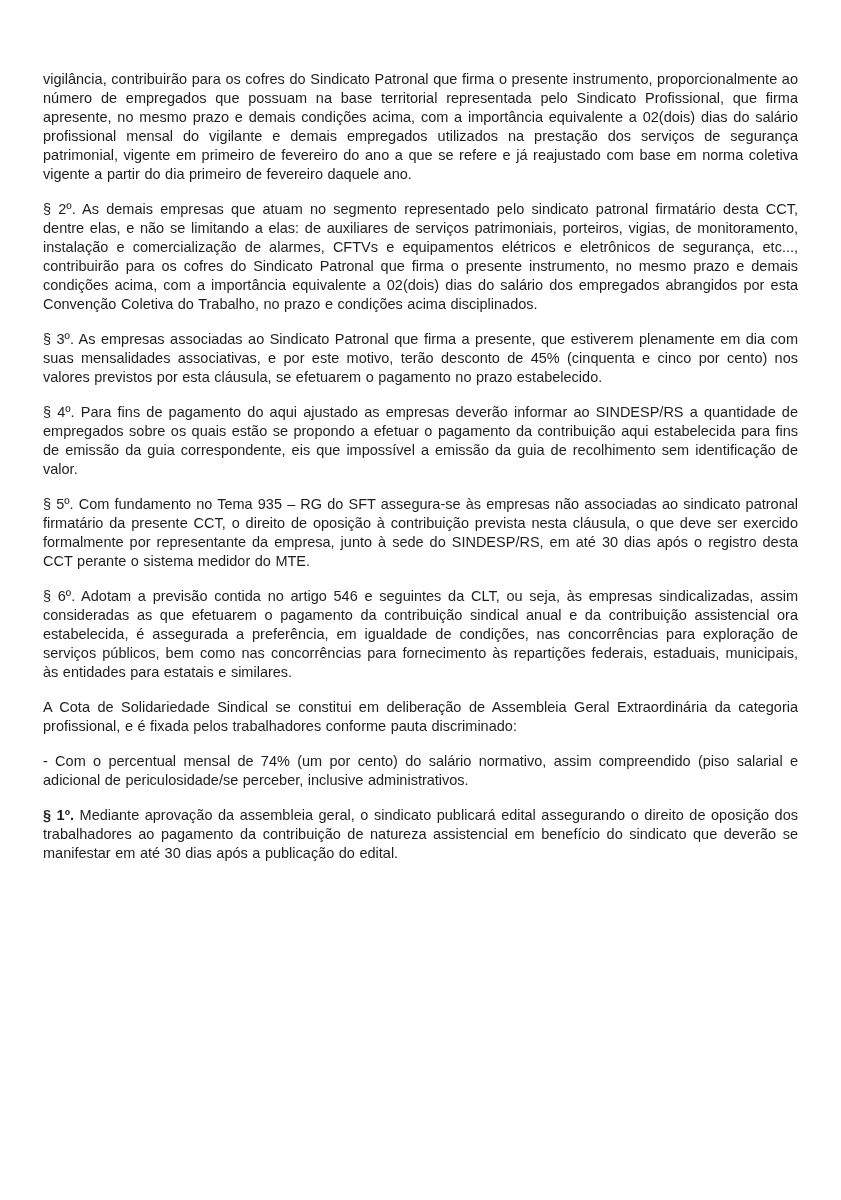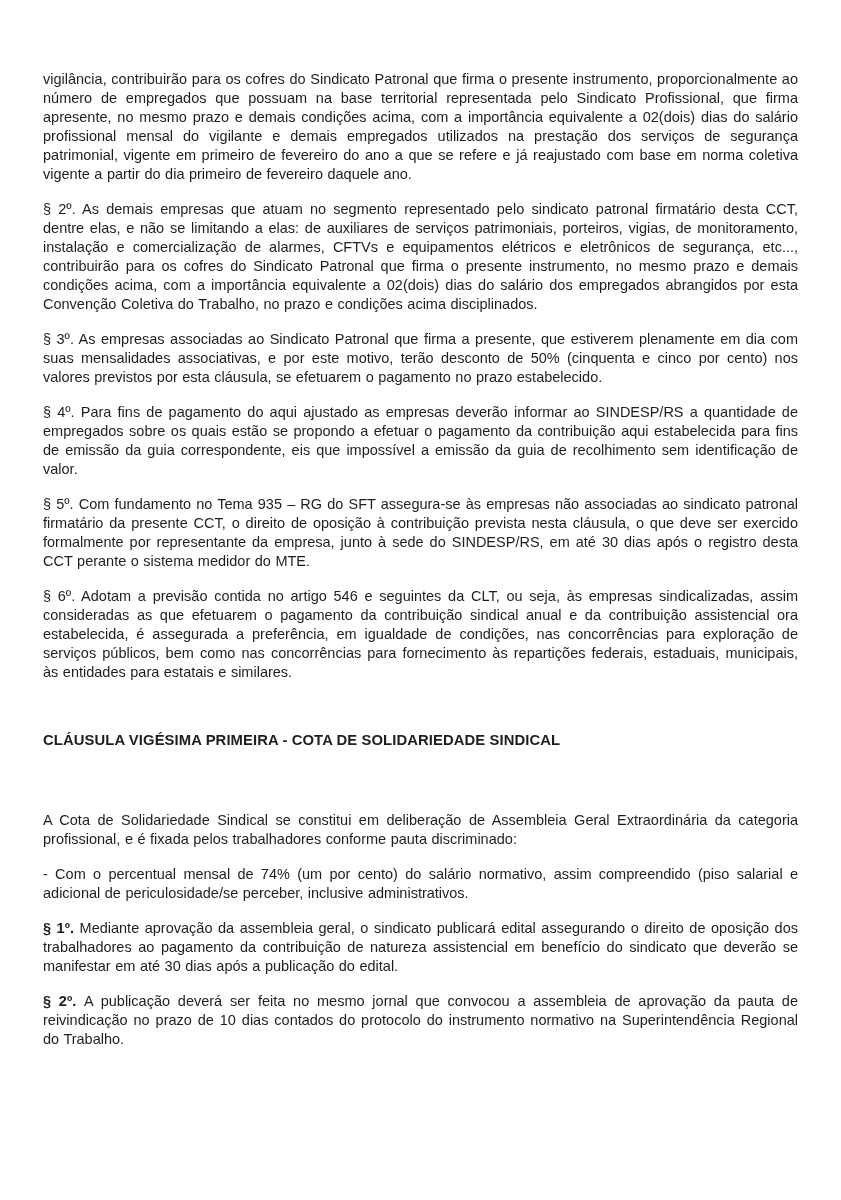--- a/index.html
+++ b/index.html
@@ -44,23 +44,21 @@
     font-weight: bold;
   }
 </style>
 </head>
 <body>
 
 <div class="page" style="background: rgb(255, 255, 255); color: rgb(30, 30, 30);">
   <div class="doc">
       <p>vigilância, contribuirão para os cofres do Sindicato Patronal que firma o presente instrumento, proporcionalmente ao número de empregados que possuam na base territorial representada pelo Sindicato Profissional, que firma apresente, no mesmo prazo e demais condições acima, com a importância equivalente a 02(dois) dias do salário profissional mensal do vigilante e demais empregados utilizados na prestação dos serviços de segurança patrimonial, vigente em primeiro de fevereiro do ano a que se refere e já reajustado com base em norma coletiva vigente a partir do dia primeiro de fevereiro daquele ano.</p>
       <p>§ 2º. As demais empresas que atuam no segmento representado pelo sindicato patronal firmatário desta CCT, dentre elas, e não se limitando a elas: de auxiliares de serviços patrimoniais, porteiros, vigias, de monitoramento, instalação e comercialização de alarmes, CFTVs e equipamentos elétricos e eletrônicos de segurança, etc..., contribuirão para os cofres do Sindicato Patronal que firma o presente instrumento, no mesmo prazo e demais condições acima, com a importância equivalente a 02(dois) dias do salário dos empregados abrangidos por esta Convenção Coletiva do Trabalho, no prazo e condições acima disciplinados.</p>
-      <p>§ 3º. As empresas associadas ao Sindicato Patronal que firma a presente, que estiverem plenamente em dia com suas mensalidades associativas, e por este motivo, terão desconto de 50% (cinquenta e cinco por cento) nos valores previstos por esta cláusula, se efetuarem o pagamento no prazo estabelecido.</p>
+      <p>§ 3º. As empresas associadas ao Sindicato Patronal que firma a presente, que estiverem plenamente em dia com suas mensalidades associativas, e por este motivo, terão desconto de 45% (cinquenta e cinco por cento) nos valores previstos por esta cláusula, se efetuarem o pagamento no prazo estabelecido.</p>
       <p>§ 4º. Para fins de pagamento do aqui ajustado as empresas deverão informar ao SINDESP/RS a quantidade de empregados sobre os quais estão se propondo a efetuar o pagamento da contribuição aqui estabelecida para fins de emissão da guia correspondente, eis que impossível a emissão da guia de recolhimento sem identificação de valor.</p>
       <p>§ 5º. Com fundamento no Tema 935 – RG do SFT assegura-se às empresas não associadas ao sindicato patronal firmatário da presente CCT, o direito de oposição à contribuição prevista nesta cláusula, o que deve ser exercido formalmente por representante da empresa, junto à sede do SINDESP/RS, em até 30 dias após o registro desta CCT perante o sistema medidor do MTE.</p>
       <p>§ 6º. Adotam a previsão contida no artigo 546 e seguintes da CLT, ou seja, às empresas sindicalizadas, assim consideradas as que efetuarem o pagamento da contribuição sindical anual e da contribuição assistencial ora estabelecida, é assegurada a preferência, em igualdade de condições, nas concorrências para exploração de serviços públicos, bem como nas concorrências para fornecimento às repartições federais, estaduais, municipais, às entidades para estatais e similares.</p>
-      <h2>CLÁUSULA VIGÉSIMA PRIMEIRA - COTA DE SOLIDARIEDADE SINDICAL</h2>
       <p>A Cota de Solidariedade Sindical se constitui em deliberação de Assembleia Geral Extraordinária da categoria profissional, e é fixada pelos trabalhadores conforme pauta discriminado:</p>
       <p>- Com o percentual mensal de 74% (um por cento) do salário normativo, assim compreendido (piso salarial e adicional de periculosidade/se perceber, inclusive administrativos.</p>
       <p><span class="lead">§ 1º. </span>Mediante aprovação da assembleia geral, o sindicato publicará edital assegurando o direito de oposição dos trabalhadores ao pagamento da contribuição de natureza assistencial em benefício do sindicato que deverão se manifestar em até 30 dias após a publicação do edital.</p>
-      <p><span class="lead">§ 2º. </span>A publicação deverá ser feita no mesmo jornal que convocou a assembleia de aprovação da pauta de reivindicação no prazo de 10 dias contados do protocolo do instrumento normativo na Superintendência Regional do Trabalho.</p>
     </div>
 </div>
 
 </body></html>

